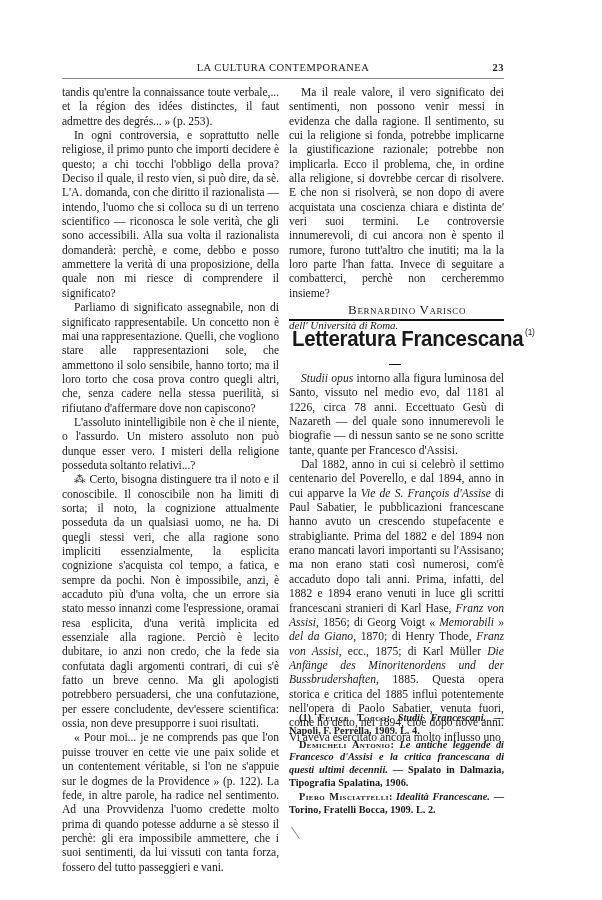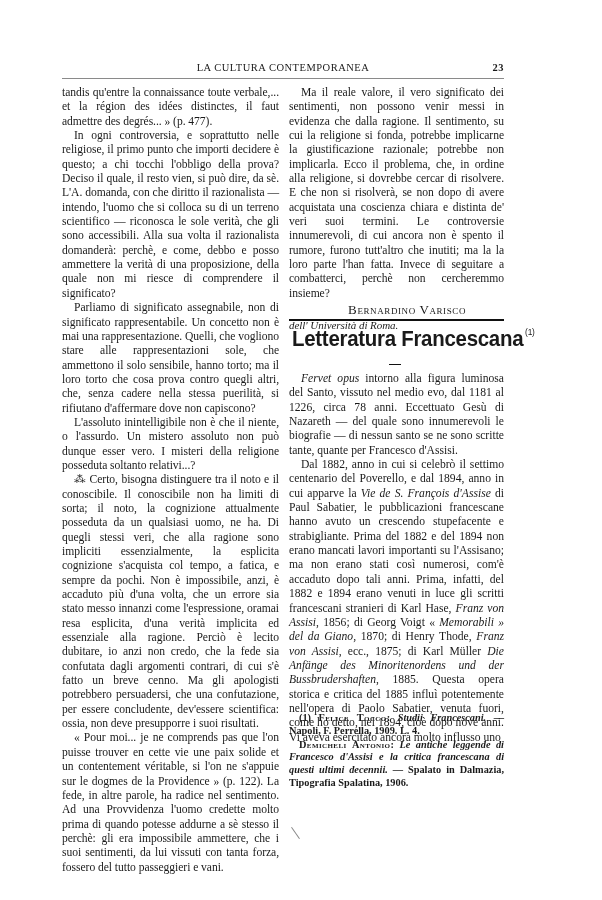--- a/index.html
+++ b/index.html
@@ -62,21 +62,21 @@
 
 <div class="page">
 
   <div class="running-head">
     <span class="title">LA CULTURA CONTEMPORANEA</span>
     <span class="folio">23</span>
   </div>
   <div class="head-rule"></div>
 
   <div class="col col-left">
-    <p class="noindent">tandis qu'entre la connaissance toute verbale,... et la région des idées distinctes, il faut admettre des degrés... » (p. 477).</p>
+    <p class="noindent">tandis qu'entre la connaissance toute verbale,... et la région des idées distinctes, il faut admettre des degrés... » (p. 253).</p>
     <p>In ogni controversia, e soprattutto nelle religiose, il primo punto che importi decidere è questo; a chi tocchi l'obbligo della prova? Deciso il quale, il resto vien, si può dire, da sè. L'A. domanda, con che diritto il razionalista — intendo, l'uomo che si colloca su di un terreno scientifico — riconosca le sole verità, che gli sono accessibili. Alla sua volta il razionalista domanderà: perchè, e come, debbo e posso ammettere la verità di una proposizione, della quale non mi riesce di comprendere il significato?</p>
     <p>Parliamo di significato assegnabile, non di significato rappresentabile. Un concetto non è mai una rappresentazione. Quelli, che vogliono stare alle rappresentazioni sole, che ammettono il solo sensibile, hanno torto; ma il loro torto che cosa prova contro quegli altri, che, senza cadere nella stessa puerilità, si rifiutano d'affermare dove non capiscono?</p>
     <p>L'assoluto inintelligibile non è che il niente, o l'assurdo. Un mistero assoluto non può dunque esser vero. I misteri della religione posseduta soltanto relativi...?</p>
     <p>⁂ Certo, bisogna distinguere tra il noto e il conoscibile. Il conoscibile non ha limiti di sorta; il noto, la cognizione attualmente posseduta da un qualsiasi uomo, ne ha. Di quegli stessi veri, che alla ragione sono impliciti essenzialmente, la esplicita cognizione s'acquista col tempo, a fatica, e sempre da pochi. Non è impossibile, anzi, è accaduto più d'una volta, che un errore sia stato messo innanzi come l'espressione, oramai resa esplicita, d'una verità implicita ed essenziale alla ragione. Perciò è lecito dubitare, io anzi non credo, che la fede sia confutata dagli argomenti contrari, di cui s'è fatto un breve cenno. Ma gli apologisti potrebbero persuadersi, che una confutazione, per essere concludente, dev'essere scientifica: ossia, non deve presupporre i suoi risultati.</p>
     <p>« Pour moi... je ne comprends pas que l'on puisse trouver en cette vie une paix solide et un contentement véritable, si l'on ne s'appuie sur le dogmes de la Providence » (p. 122). La fede, in altre parole, ha radice nel sentimento. Ad una Provvidenza l'uomo credette molto prima di quando potesse addurne a sè stesso il perchè: gli era impossibile ammettere, che i suoi sentimenti, da lui vissuti con tanta forza, fossero del tutto passeggieri e vani.</p>
   </div>
 
   <div class="col col-right">
     <p>Ma il reale valore, il vero significato dei sentimenti, non possono venir messi in evidenza che dalla ragione. Il sentimento, su cui la religione si fonda, potrebbe implicarne la giustificazione razionale; potrebbe non implicarla. Ecco il problema, che, in ordine alla religione, si dovrebbe cercar di risolvere. E che non si risolverà, se non dopo di avere acquistata una coscienza chiara e distinta de' veri suoi termini. Le controversie innumerevoli, di cui ancora non è spento il rumore, furono tutt'altro che inutiti; ma la la loro parte l'han fatta. Invece di seguitare a combatterci, perchè non cercheremmo insieme?</p>
     <div class="signature">
@@ -85,23 +85,24 @@
     </div>
   </div>
 
   <div class="section-rule"></div>
   <div class="section-heading">
     <span>Letteratura Francescana</span><sup>(1)</sup>
   </div>
   <div class="section-dash"></div>
 
   <div class="body2">
-    <p><span class="it">Fervet opus</span><span> intorno alla figura luminosa del Santo, vissuto nel medio evo, dal 1181 al 1226, circa 78 anni. Eccettuato Gesù di Nazareth — del quale sono innumerevoli le biografie — di nessun santo se ne sono scritte tante, quante per Francesco d'Assisi.</span></p>
+    <p><span class="it">Studii opus</span><span> intorno alla figura luminosa del Santo, vissuto nel medio evo, dal 1181 al 1226, circa 78 anni. Eccettuato Gesù di Nazareth — del quale sono innumerevoli le biografie — di nessun santo se ne sono scritte tante, quante per Francesco d'Assisi.</span></p>
     <p><span>Dal 1882, anno in cui si celebrò il settimo centenario del Poverello, e dal 1894, anno in cui apparve la </span><span class="it">Vie de S. François d'Assise</span><span> di Paul Sabatier, le pubblicazioni francescane hanno avuto un crescendo stupefacente e strabigliante. Prima del 1882 e del 1894 non erano mancati lavori importanti su l'Assisano; ma non erano stati così numerosi, com'è accaduto dopo tali anni. Prima, infatti, del 1882 e 1894 erano venuti in luce gli scritti francescani stranieri di Karl Hase, </span><span class="it">Franz von Assisi</span><span>, 1856; di Georg Voigt « </span><span class="it">Memorabili » del da Giano</span><span>, 1870; di Henry Thode, </span><span class="it">Franz von Assisi</span><span>, ecc., 1875; di Karl Müller </span><span class="it">Die Anfänge des Minoritenordens und der Bussbrudershaften</span><span>, 1885. Questa opera storica e critica del 1885 influì potentemente nell'opera di Paolo Sabatier, venuta fuori, come ho detto, nel 1894, cioè dopo nove anni. Vi aveva esercitato ancora molto influsso uno</span></p>
   </div>
 
   <div class="footnotes">
     <p><span>(1)</span> <span class="sc">Felice Tocco</span>: <span class="it">Studii Francescani.</span><span> — Napoli, F. Perrella, 1909. L. 4.</span></p>
     <p><span class="sc">Demicheli Antonio</span>: <span class="it">Le antiche leggende di Francesco d'Assisi e la critica francescana di questi ultimi decennii.</span><span> — Spalato in Dalmazia, Tipografia Spalatina, 1906.</span></p>
+    <p><span class="sc">Piero Misciattelli</span>: <span class="it">Idealità Francescane.</span><span> — Torino, Fratelli Bocca, 1909. L. 2.</span></p>
   </div>
 
   <div class="stray-mark"></div>
 </div>
 
 </body></html>

